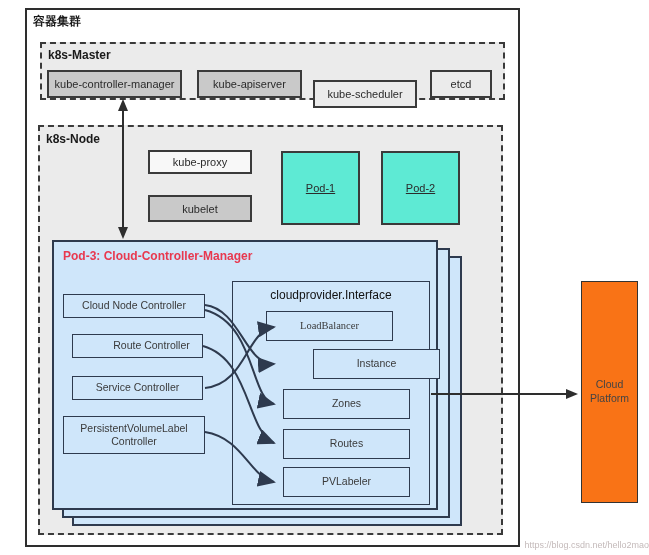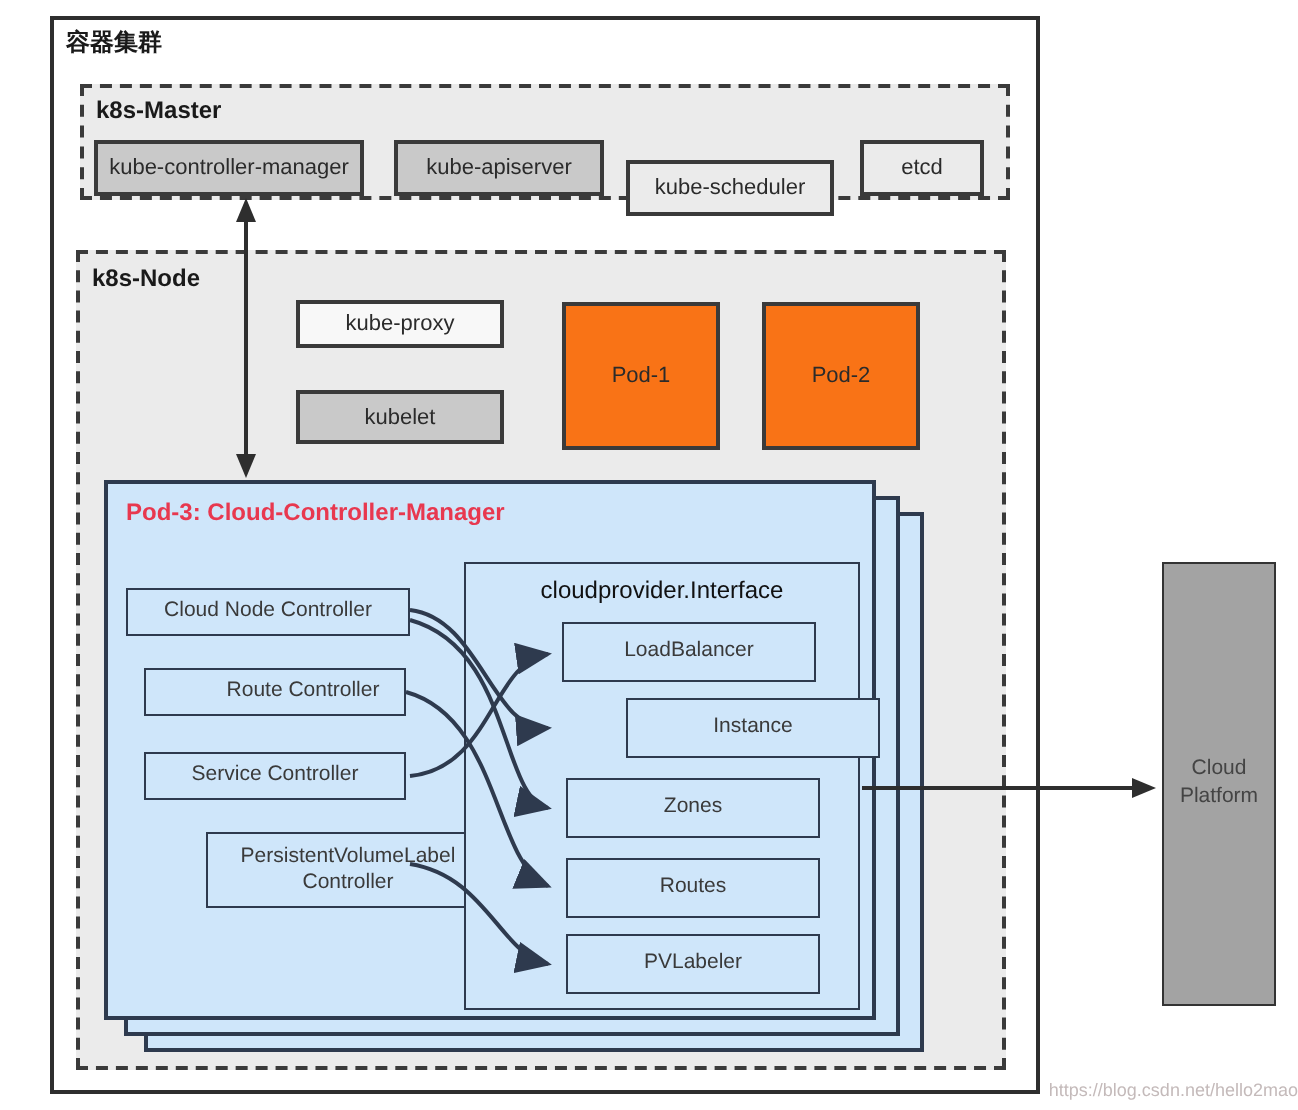--- a/index.html
+++ b/index.html
@@ -9,27 +9,27 @@
   .outer-box{left:25px;top:8px;width:495px;height:539px;border:2px solid #2e2e2e;background:#fff;}
   .panel{background:#ebebeb;border:2px dashed #3a3a3a;}
   .master-box{left:40px;top:42px;width:465px;height:58px;}
   .node-box{left:38px;top:125px;width:465px;height:410px;}
   .box-label{font-weight:bold;font-size:12px;color:#1a1a1a;}
   .comp{border:2px solid #3a3a3a;display:flex;align-items:center;justify-content:center;
         font-size:11px;color:#2b2b2b;text-align:center;}
   .dark{background:#c9c9c9;}
   .light{background:#ebebeb;}
   .white{background:#f8f8f8;}
-  .pod{background:#f97316;}
+  .pod{background:#5eead4;text-decoration:underline;}
   .blue-layer{background:#cfe6fa;border:2px solid #2e3a4e;}
   .blue-box{background:#cfe6fa;border:1.5px solid #2e3a4e;display:flex;align-items:center;
         justify-content:center;font-size:10.5px;color:#3a3a3a;text-align:center;line-height:1.25;}
   .pod3-title{font-weight:bold;font-size:12px;color:#e8384f;}
   .iface-title{font-weight:normal;font-size:12px;color:#111;text-align:center;}
-  .cloud-box{left:581px;top:281px;width:57px;height:222px;border:1.5px solid #333;background:#a3a3a3;
+  .cloud-box{left:581px;top:281px;width:57px;height:222px;border:1.5px solid #333;background:#f97316;
         display:flex;align-items:center;justify-content:center;font-size:10.5px;color:#444;
         text-align:center;line-height:1.3;}
   .watermark{left:503px;top:540px;width:146px;font-size:9px;color:#c4baba;
         text-align:right;letter-spacing:0px;}
   svg.overlay{position:absolute;left:0;top:0;pointer-events:none;}
 </style>
 </head>
 <body>
 
 <div class="abs outer-box"></div>
@@ -50,25 +50,25 @@
 <div class="abs comp pod" style="left:381px;top:151px;width:79px;height:74px;">Pod-2</div>
 
 <div class="abs blue-layer" style="left:72px;top:256px;width:390px;height:270px;"></div>
 <div class="abs blue-layer" style="left:62px;top:248px;width:388px;height:270px;"></div>
 <div class="abs blue-layer" style="left:52px;top:240px;width:386px;height:270px;"></div>
 <div class="abs pod3-title" style="left:63px;top:249px;">Pod-3: Cloud-Controller-Manager</div>
 
 <div class="abs blue-box" style="left:63px;top:294px;width:142px;height:24px;">Cloud Node Controller</div>
 <div class="abs blue-box" style="left:72px;top:334px;width:131px;height:24px;padding-left:28px;">Route Controller</div>
 <div class="abs blue-box" style="left:72px;top:376px;width:131px;height:24px;">Service Controller</div>
-<div class="abs blue-box" style="left:63px;top:416px;width:142px;height:38px;padding:0 14px;margin-left:40px;">PersistentVolumeLabel Controller</div>
+<div class="abs blue-box" style="left:63px;top:416px;width:142px;height:38px;padding:0 14px;">PersistentVolumeLabel Controller</div>
 
 <div class="abs blue-box" style="left:232px;top:281px;width:198px;height:224px;"></div>
 <div class="abs iface-title" style="left:232px;top:288px;width:198px;">cloudprovider.Interface</div>
-<div class="abs blue-box" style="left:281px;top:311px;width:127px;height:30px;">LoadBalancer</div>
+<div class="abs blue-box" style="left:266px;top:311px;width:127px;height:30px;font-family:Liberation Serif, serif;">LoadBalancer</div>
 <div class="abs blue-box" style="left:283px;top:349px;width:127px;height:30px;margin-left:30px;">Instance</div>
 <div class="abs blue-box" style="left:283px;top:389px;width:127px;height:30px;">Zones</div>
 <div class="abs blue-box" style="left:283px;top:429px;width:127px;height:30px;">Routes</div>
 <div class="abs blue-box" style="left:283px;top:467px;width:127px;height:30px;">PVLabeler</div>
 
 <div class="abs cloud-box">Cloud Platform</div>
 
 <div class="abs watermark">https://blog.csdn.net/hello2mao</div>
 
 <svg class="overlay" width="649" height="555" viewBox="0 0 649 555">

